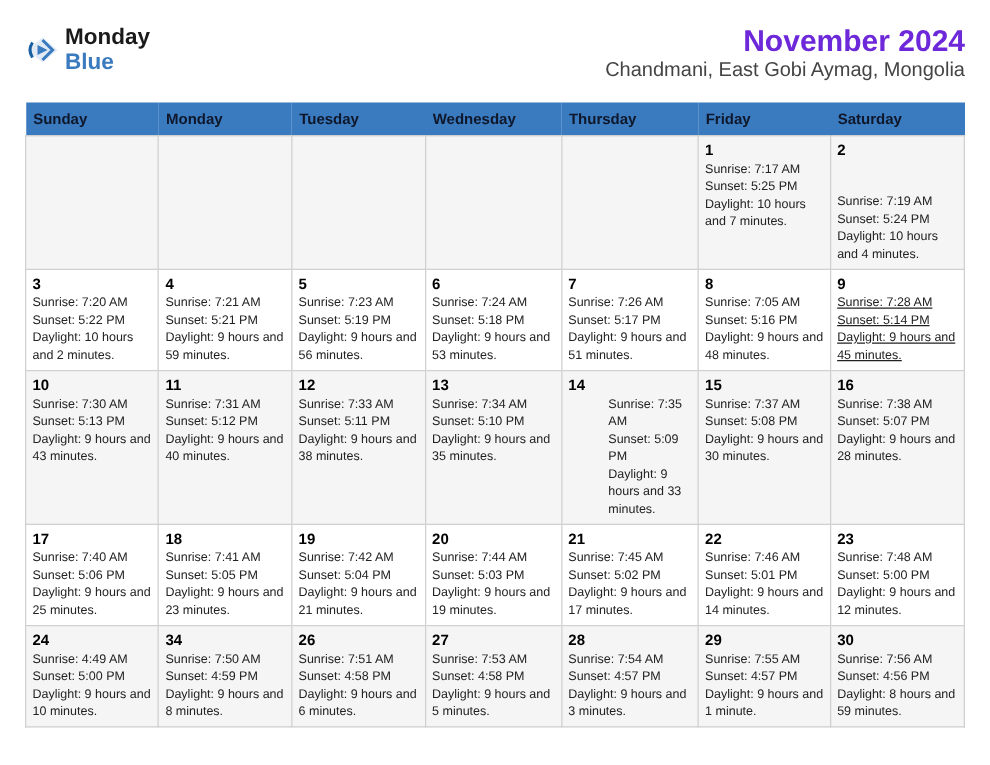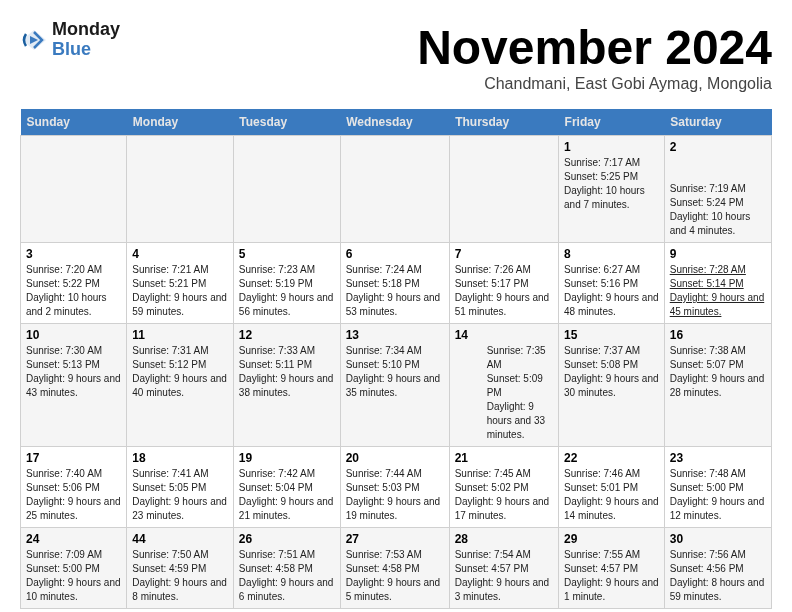--- a/index.html
+++ b/index.html
@@ -24,37 +24,37 @@
     .logo-icon {
       width: 28px;
       height: 28px;
       margin-right: 4px;
     }
     .title-section {
       text-align: right;
       margin-bottom: 4px;
     }
     .month-title {
-      font-size: 48px;
+      font-size: 24px;
       font-weight: bold;
-      color: #000000;
+      color: #6d28d9;
     }
     .location-title {
       font-size: 16px;
       color: #444;
       margin-bottom: 12px;
     }
     table {
       width: 100%;
       border-collapse: collapse;
       font-size: 11px;
     }
     thead tr th {
       background-color: #3a7abf;
-      color: #e5e5e5;
+      color: #0f172a;
       text-align: left;
       padding: 6px 6px;
       font-size: 12px;
       font-weight: bold;
     }
     tbody tr td {
       border: 1px solid #d0d0d0;
       vertical-align: top;
       padding: 4px 5px;
       height: 80px;
@@ -166,21 +166,21 @@
 Daylight: 9 hours and 53 minutes.</div>
         </td>
         <td>
           <div class="day-number">7</div>
           <div class="day-detail" style="white-space: pre-line;">Sunrise: 7:26 AM
 Sunset: 5:17 PM
 Daylight: 9 hours and 51 minutes.</div>
         </td>
         <td>
           <div class="day-number">8</div>
-          <div class="day-detail" style="white-space: pre-line;">Sunrise: 6:27 AM
+          <div class="day-detail" style="white-space: pre-line;">Sunrise: 7:05 AM
 Sunset: 5:16 PM
 Daylight: 9 hours and 48 minutes.</div>
         </td>
         <td>
           <div class="day-number">9</div>
           <div class="day-detail" style="white-space: pre-line; text-decoration: underline;">Sunrise: 7:28 AM
 Sunset: 5:14 PM
 Daylight: 9 hours and 45 minutes.</div>
         </td>
       </tr>
@@ -268,26 +268,26 @@
         <td>
           <div class="day-number">23</div>
           <div class="day-detail" style="white-space: pre-line;">Sunrise: 7:48 AM
 Sunset: 5:00 PM
 Daylight: 9 hours and 12 minutes.</div>
         </td>
       </tr>
       <tr>
         <td>
           <div class="day-number">24</div>
-          <div class="day-detail" style="white-space: pre-line;">Sunrise: 7:09 AM
+          <div class="day-detail" style="white-space: pre-line;">Sunrise: 4:49 AM
 Sunset: 5:00 PM
 Daylight: 9 hours and 10 minutes.</div>
         </td>
         <td>
-          <div class="day-number">44</div>
+          <div class="day-number">34</div>
           <div class="day-detail" style="white-space: pre-line;">Sunrise: 7:50 AM
 Sunset: 4:59 PM
 Daylight: 9 hours and 8 minutes.</div>
         </td>
         <td>
           <div class="day-number">26</div>
           <div class="day-detail" style="white-space: pre-line;">Sunrise: 7:51 AM
 Sunset: 4:58 PM
 Daylight: 9 hours and 6 minutes.</div>
         </td>

